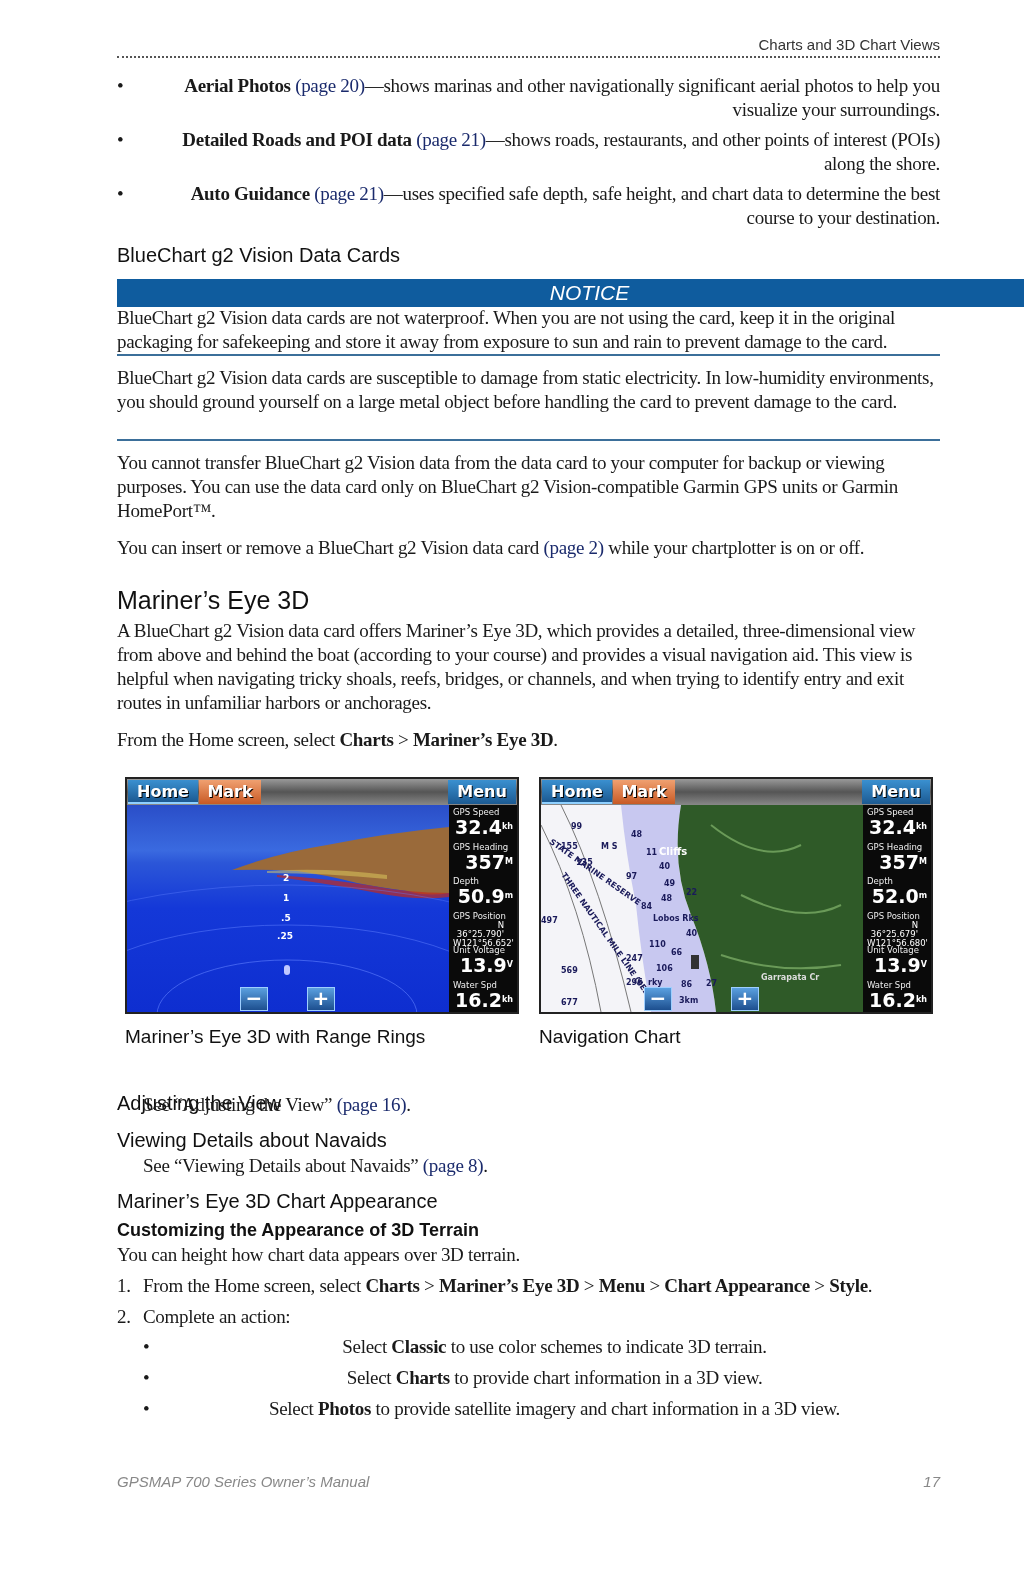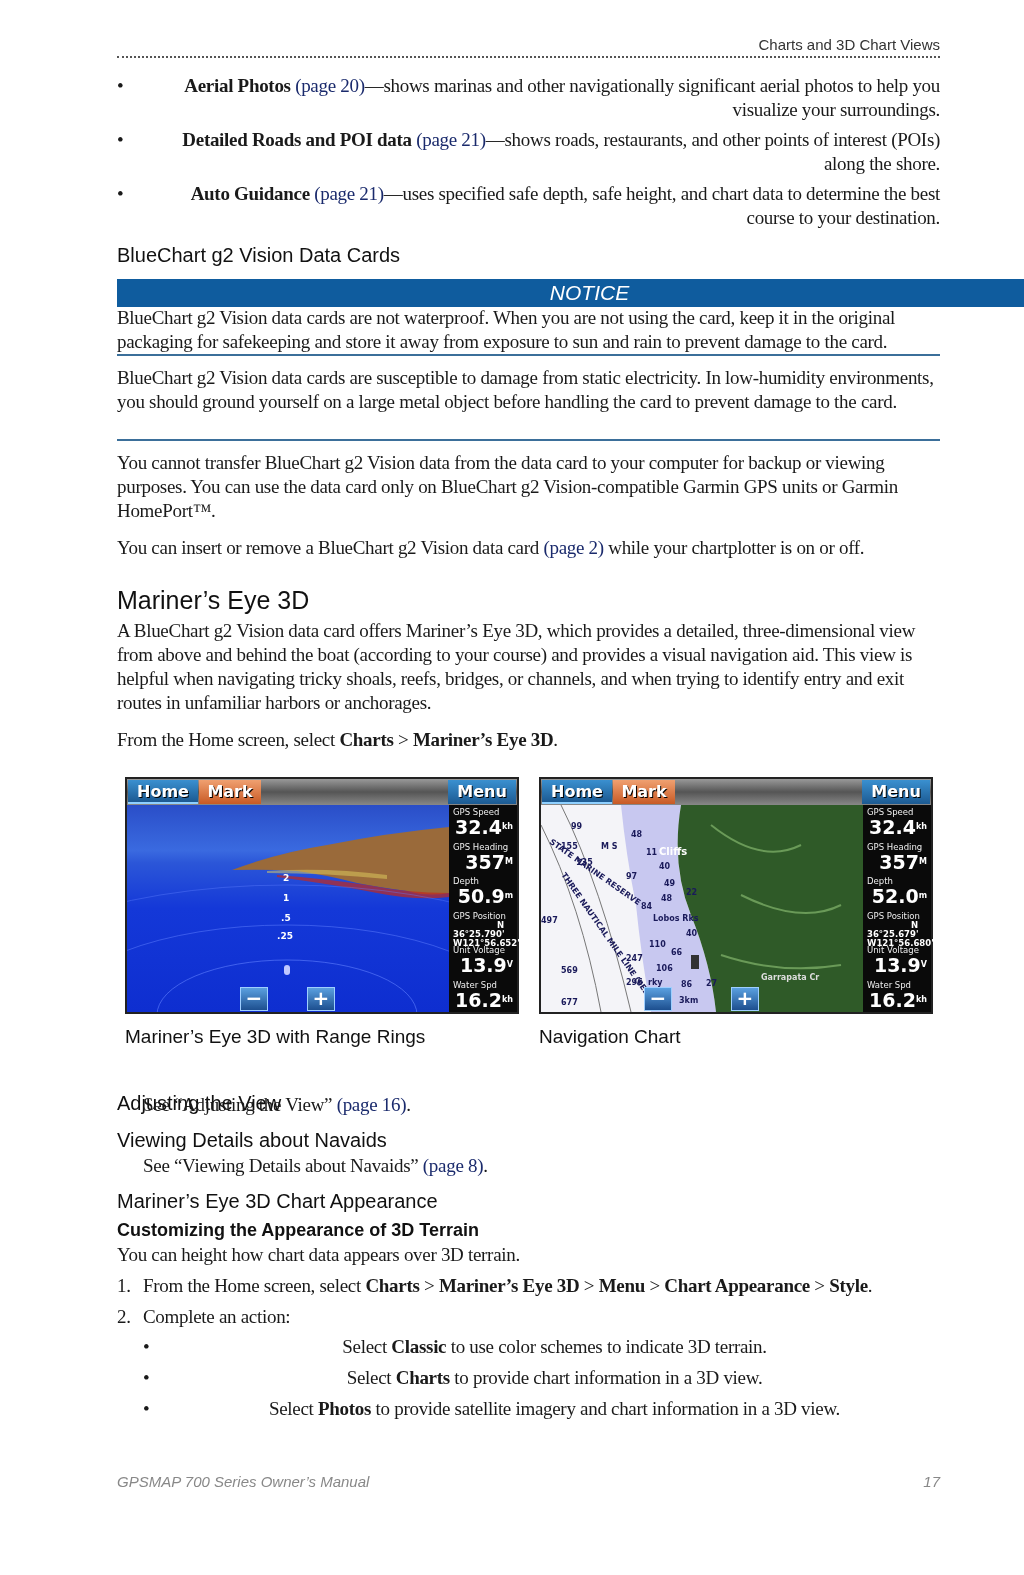--- a/index.html
+++ b/index.html
@@ -38,21 +38,21 @@
   .btn-home { left: 1px; width: 70px; background: linear-gradient(#3a90d0, #1c5a92); border-bottom: 2px solid #8fd0ff; }
   .btn-mark { left: 72px; width: 62px; background: linear-gradient(#f0a070, #c85a25); }
   .btn-menu { right: 1px; width: 68px; background: linear-gradient(#3a90d0, #1c5a92); }
   .screen .view { position: absolute; left: 0; top: 26px; width: 322px; height: 207px; overflow: hidden; }
   .screen .sidebar { position: absolute; right: 0; top: 26px; width: 68px; height: 207px; background: #0a0a0a;
     font-family: "DejaVu Sans", sans-serif; color: #fff; padding: 2px 0 0 4px; }
   .field { height: 34.5px; }
   .field .lbl { font-size: 8.5px; line-height: 10px; color: #eee; }
   .field .val { font-size: 19px; line-height: 20px; font-weight: bold; text-align: right; padding-right: 4px; }
   .field .val sup { font-size: 8px; vertical-align: top; }
-  .field .pos { font-size: 8.5px; line-height: 9px; font-weight: bold; text-align: right; padding-right: 13px; }
+  .field .pos { font-size: 8.5px; line-height: 9px; font-weight: normal; text-align: right; padding-right: 13px; }
   .zoom-btn { position: absolute; width: 28px; height: 24px; background: linear-gradient(#5aa0e0, #1d4f8f);
     border: 1px solid #9fcfff; color: #fff; font-family: "DejaVu Sans", sans-serif; font-weight: bold;
     font-size: 20px; line-height: 20px; text-align: center; }
   .ring-lbl { position: absolute; font-family: "DejaVu Sans", sans-serif; font-size: 9px; font-weight: bold; color: #fff; }
 
   .caption { position: absolute; top: 1026px; font-family: "Liberation Sans", sans-serif; font-size: 19px; color: #111; }
 
   .num-list { position: absolute; left: 117px; width: 823px; list-style: none; }
   .num-list li { position: relative; padding-left: 26px; }
   .num-list .n { position: absolute; left: 0; }

